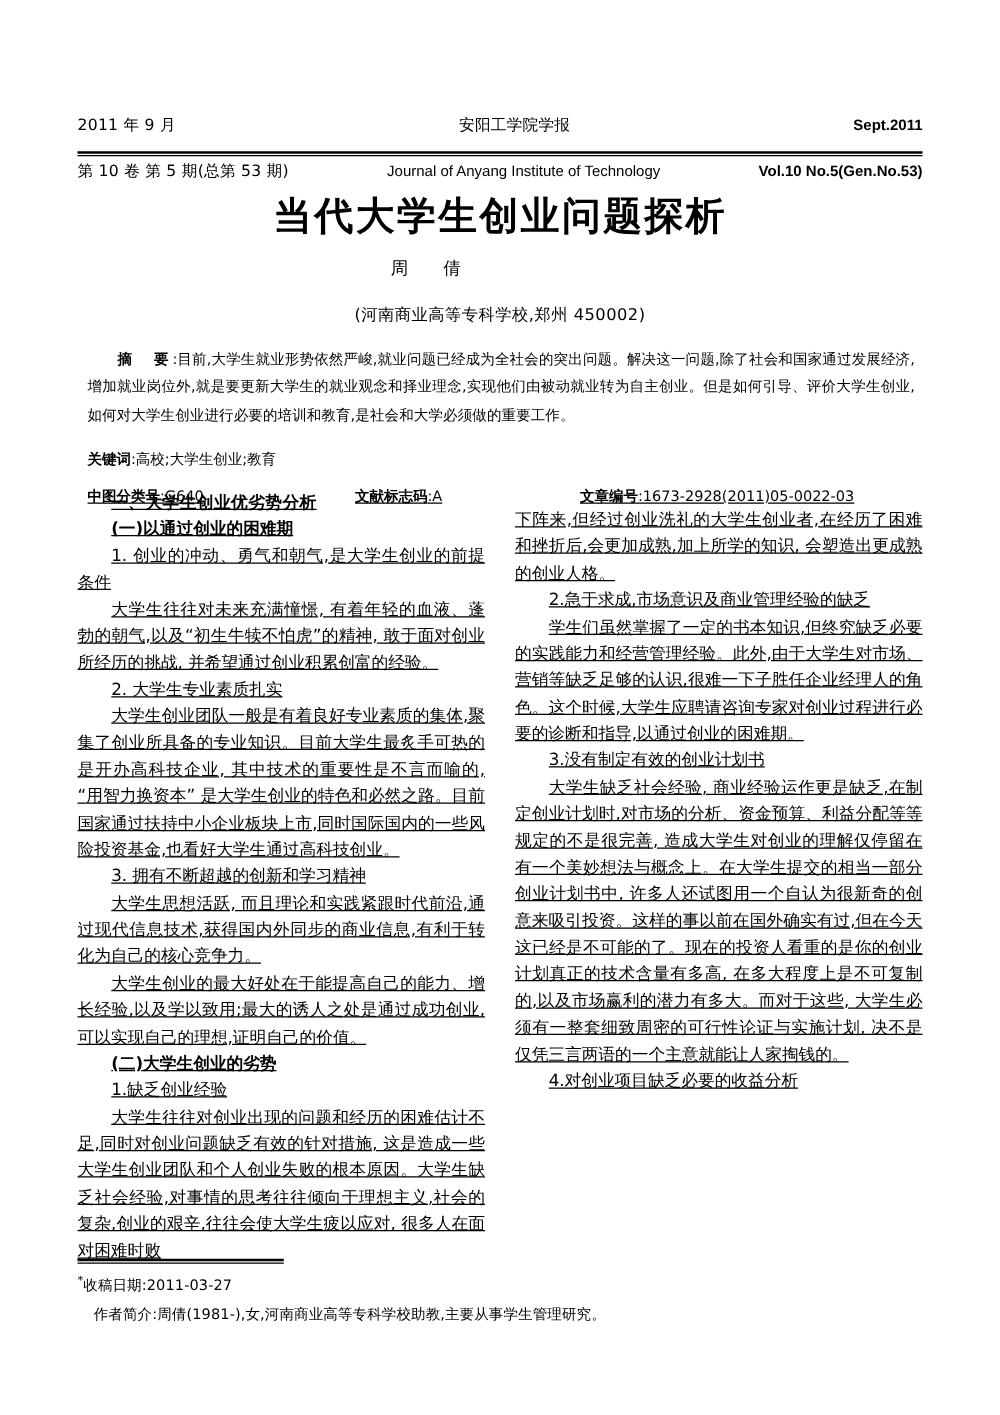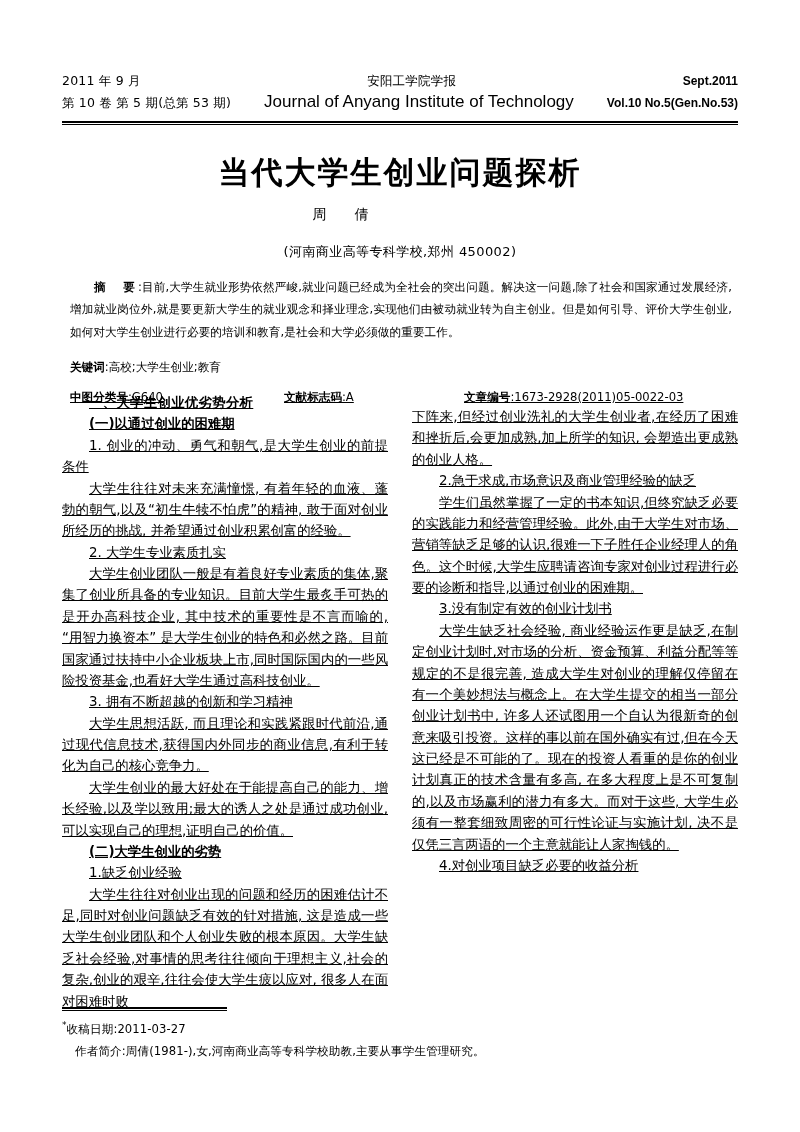--- a/index.html
+++ b/index.html
@@ -35,25 +35,25 @@
   .masthead-row {
     display: flex;
     align-items: baseline;
     justify-content: space-between;
     width: 100%;
     line-height: 1.45;
   }
   .mh-left, .mh-right, .mh-center {
     white-space: nowrap;
   }
-  .mh-left { text-align: left; flex: 0 0 auto; }
+  .mh-left { text-align: left; flex: 0 0 auto; margin-top: 19px; }
   .mh-right { text-align: right; flex: 0 0 auto; }
   .mh-center { flex: 1 1 auto; text-align: center; }
   .mh-cn { font-size: 12.5px; letter-spacing: .2px; }
-  .mh-en { font-size: 17px; font-family: "Liberation Sans", sans-serif; }
+  .mh-en { font-size: 12px; font-family: "Liberation Sans", sans-serif; }
   .mh-lat { font-size: 12px; font-family: "Liberation Sans", sans-serif; font-weight: bold; }
 
   .rule-double {
     position: absolute;
     left: 62px;
     top: 121px;
     width: 676px;
     height: 5px;
   }
   .rule-double .thick {

